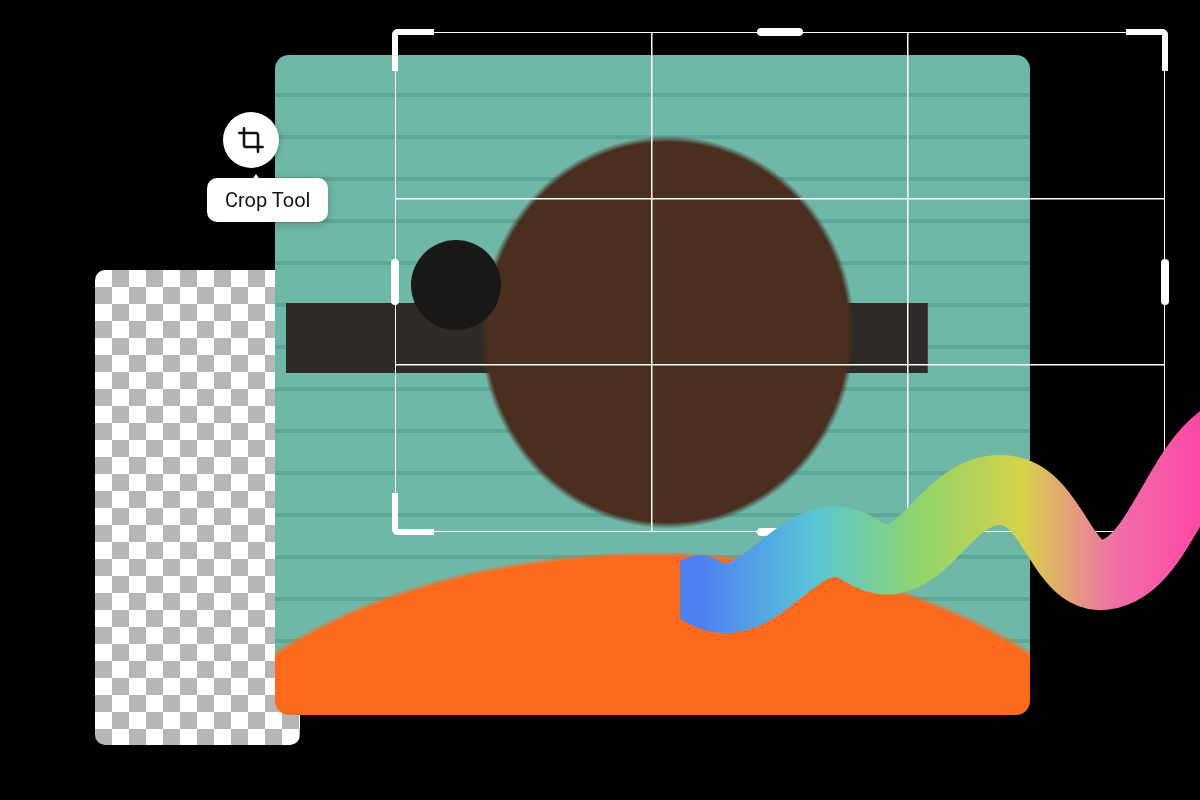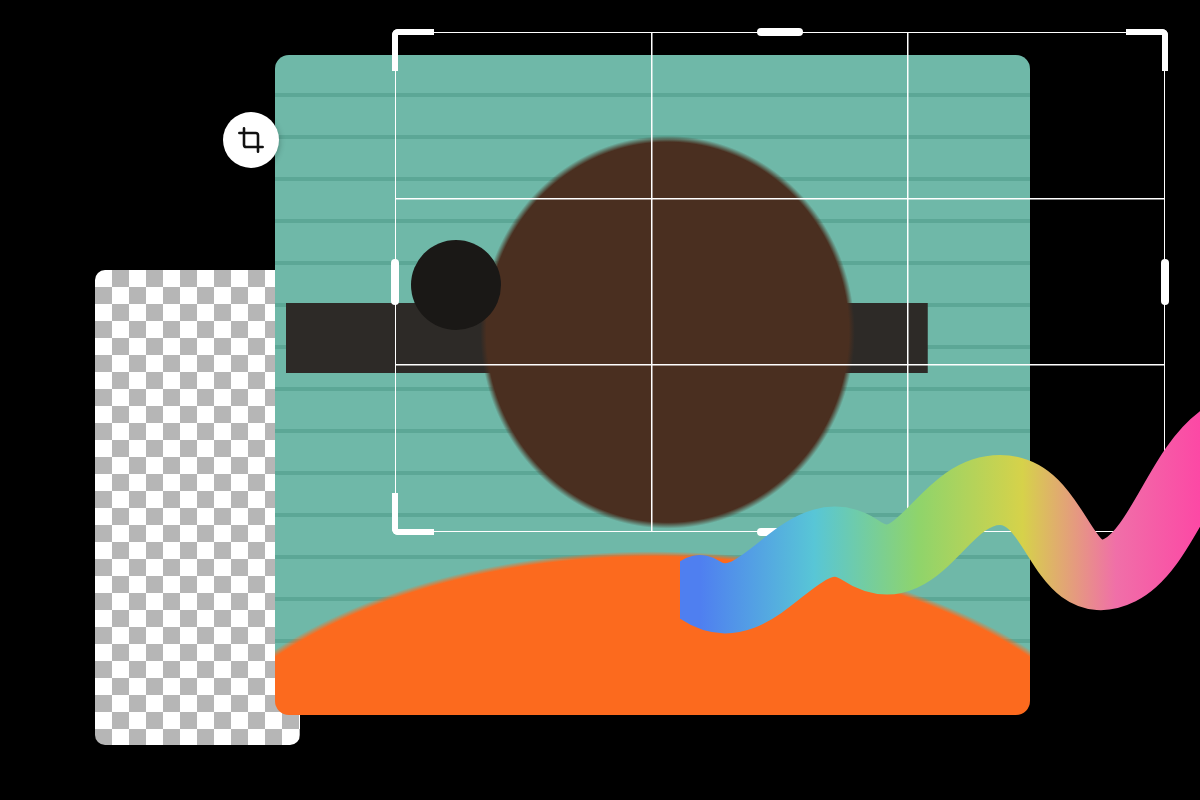--- a/index.html
+++ b/index.html
@@ -83,20 +83,23 @@
     <div class="edge l"></div>
     <div class="edge r"></div>
   </div>
 
   <div class="cropbtn">
     <svg class="cropicon" viewBox="0 0 24 24" fill="none" stroke="#111" stroke-width="2.2" stroke-linecap="round">
       <path d="M6 2v14a2 2 0 0 0 2 2h14"></path>
       <path d="M18 22V8a2 2 0 0 0-2-2H2"></path>
     </svg>
   </div>
+  <div class="tooltip">
+    <span>Crop Tool</span>
+  </div>
 
   <svg class="stroke" viewBox="0 0 540 290">
     <defs>
       <linearGradient id="g" x1="0%" y1="50%" x2="100%" y2="50%">
         <stop offset="0%" stop-color="#4f7ff0"></stop>
         <stop offset="22%" stop-color="#58c6d6"></stop>
         <stop offset="42%" stop-color="#8fd46b"></stop>
         <stop offset="62%" stop-color="#d6d24a"></stop>
         <stop offset="80%" stop-color="#f06fa8"></stop>
         <stop offset="100%" stop-color="#ff3fa4"></stop>

